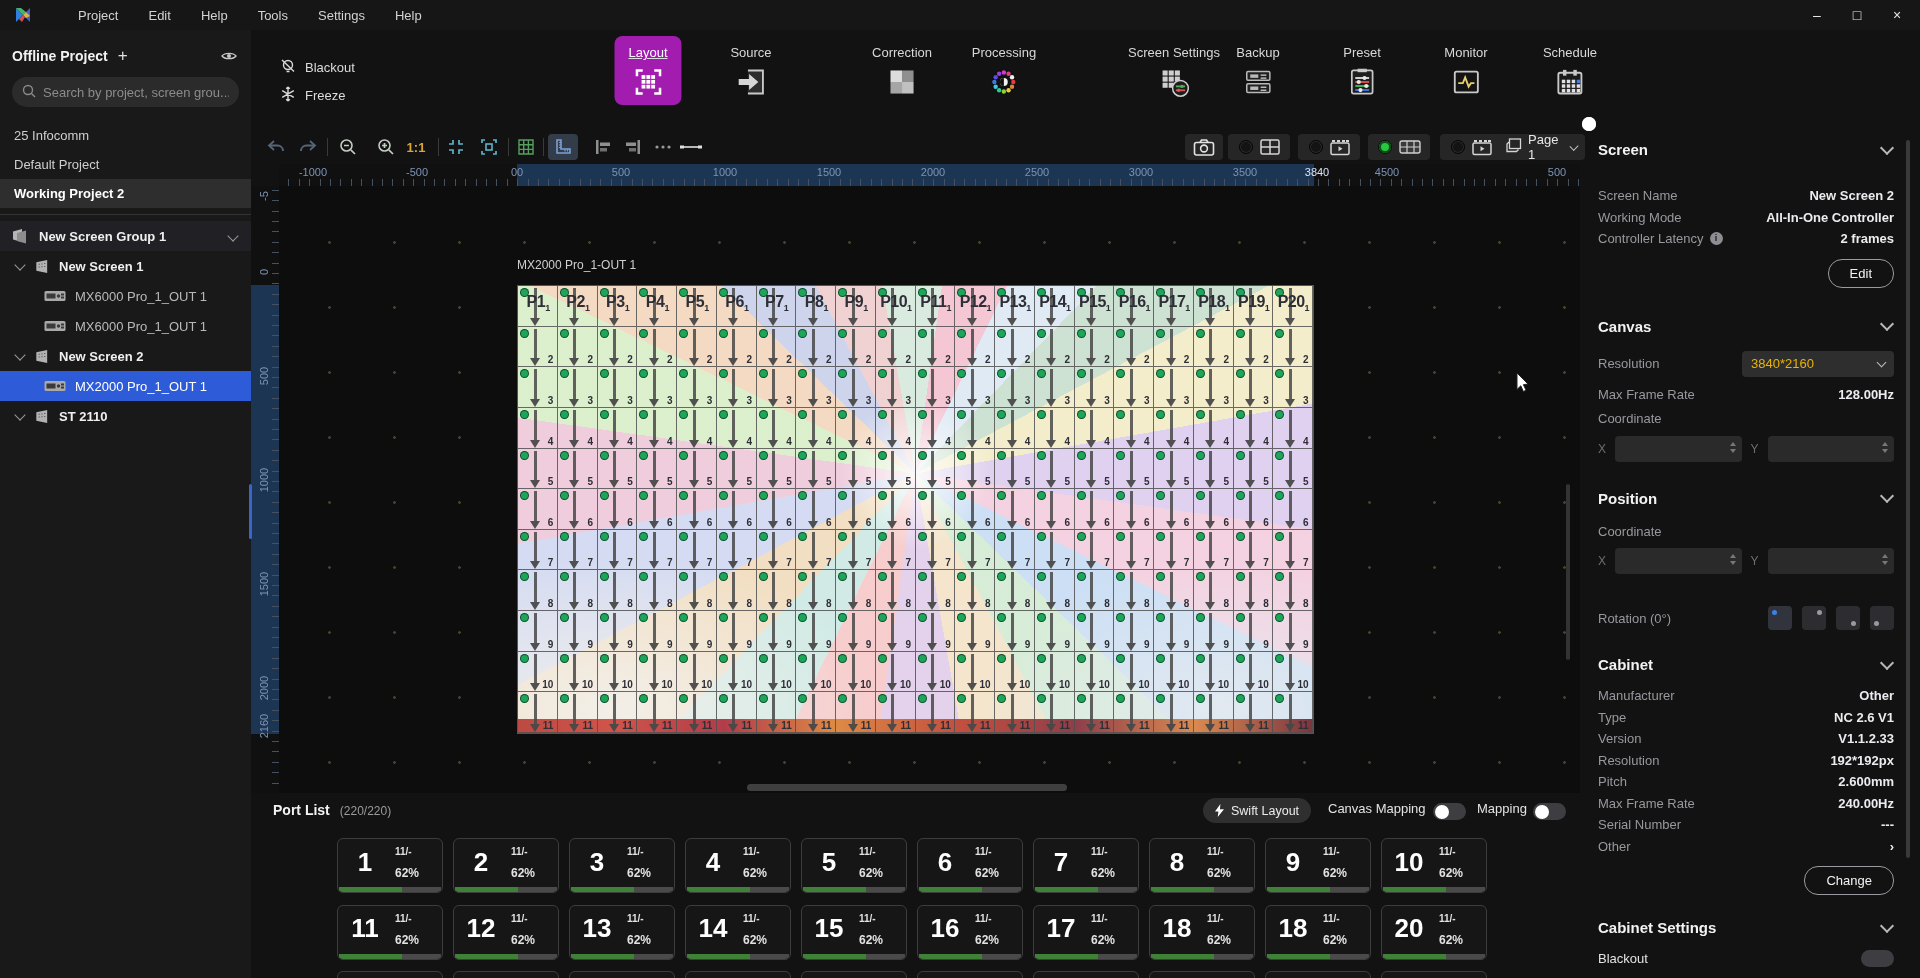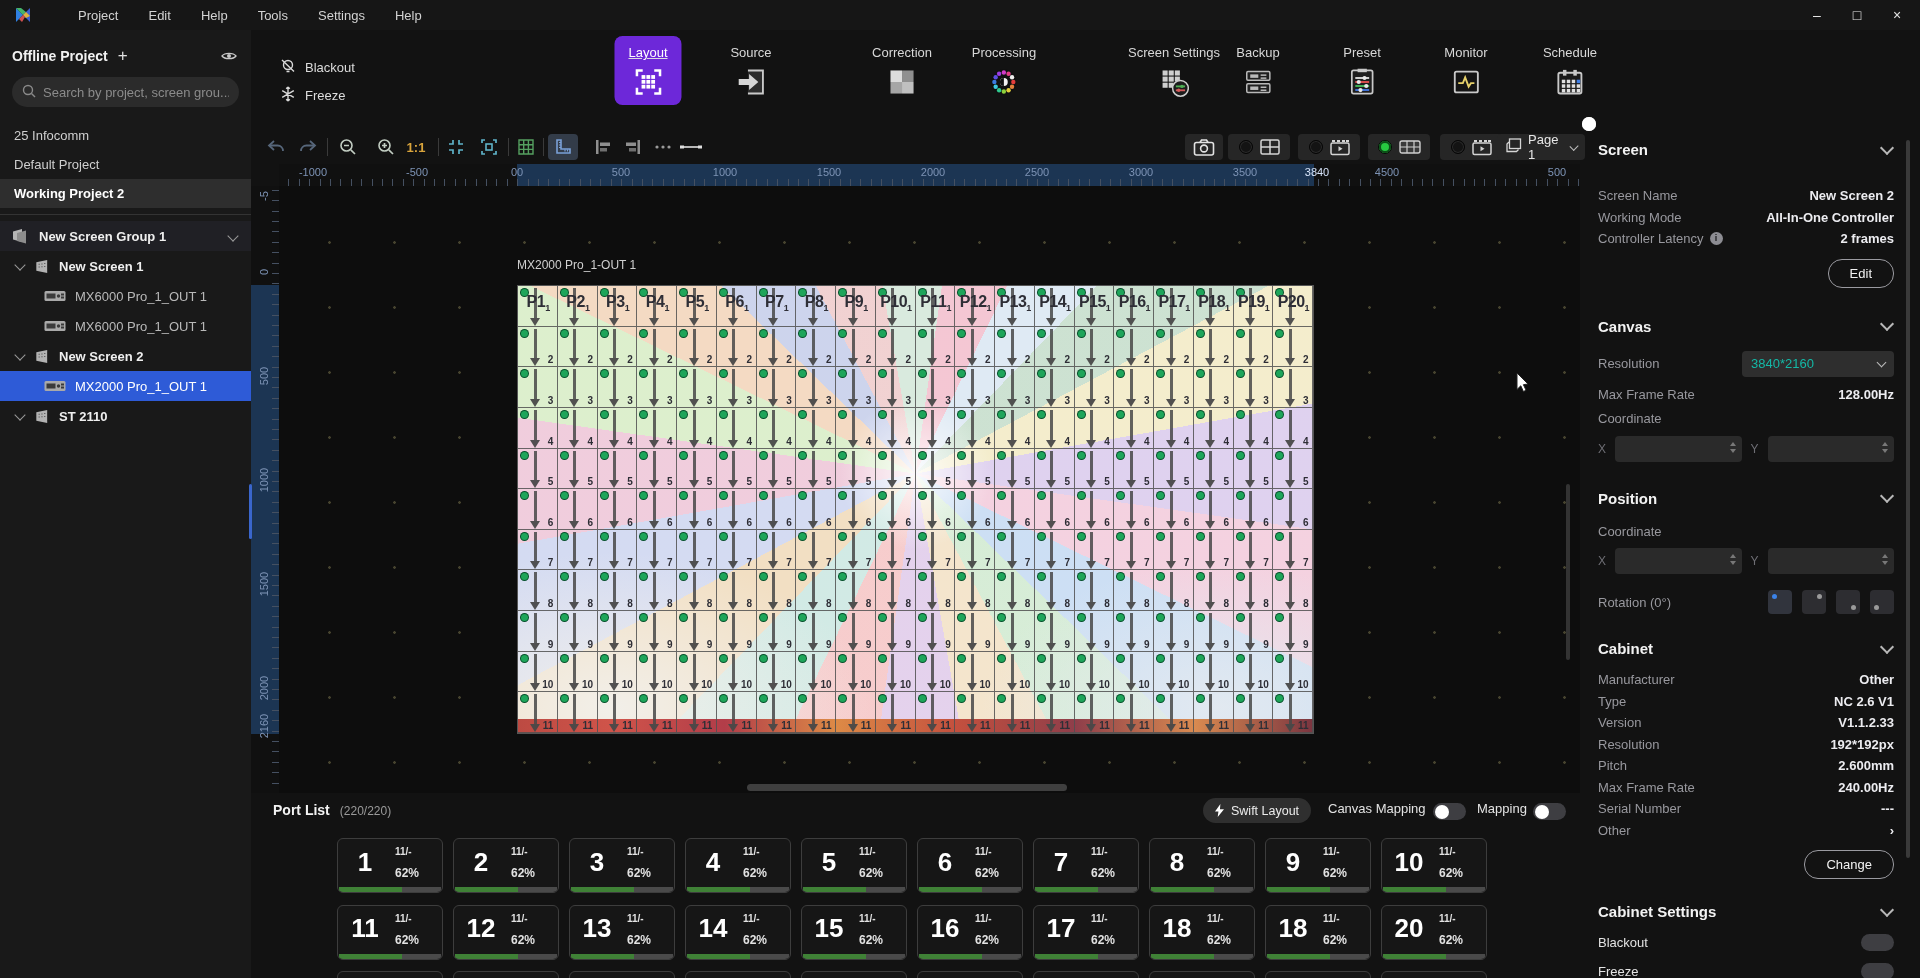--- a/index.html
+++ b/index.html
@@ -9,21 +9,21 @@
   #titlebar{position:absolute;left:0;top:0;right:0;height:30px;background:#161616;display:flex;align-items:center;}
   #logo{margin-left:14px;width:18px;height:18px;}
   #menus{display:flex;gap:30px;margin-left:46px;}
   .menu{color:#d2d2d2;font-size:13px;cursor:default;}
   #winctl{margin-left:auto;display:flex;gap:6px;margin-right:6px;}
   .wbtn{width:34px;height:26px;display:flex;align-items:center;justify-content:center;color:#e3e3e3;font-size:14px;}
   
   .tab{position:absolute;top:36px;transform:translateX(-50%);display:flex;flex-direction:column;align-items:center;
        gap:7px;padding:9px 14px 8px;border-radius:8px;white-space:nowrap;}
   .tab .tlabel{font-size:13px;color:#d8d8d8;}
-  .tab.active{background:#6d28d9;text-decoration:underline;}
+  .tab.active{background:#a21caf;text-decoration:underline;}
   .tab.active .tlabel{color:#fff;}
   .tab .ticon{width:30px;height:30px;display:flex;align-items:center;justify-content:center;}
   
   .qa{position:absolute;left:280px;display:flex;align-items:center;gap:9px;color:#dcdcdc;font-size:13px;}
   
   #sidebar{position:absolute;left:0;top:30px;width:251px;bottom:0;background:#191919;}
   #sb-head{display:flex;align-items:center;padding:18px 14px 0 12px;}
   #sb-title{font-weight:bold;font-size:14px;color:#f2f2f2;}
   #sb-plus{margin-left:10px;color:#e0e0e0;font-size:17px;line-height:14px;}
   #sb-eye{margin-left:auto;display:flex;}
@@ -130,29 +130,29 @@
   .kv{display:flex;font-size:13px;line-height:21.5px;}
   .kv .k{color:#98989e;display:flex;align-items:center;gap:6px;}
   .kv .v{margin-left:auto;color:#ececf0;font-weight:bold;}
   .info{width:13px;height:13px;border-radius:50%;background:#8d8d93;color:#19191c;font-size:9px;font-weight:bold;
         display:inline-flex;align-items:center;justify-content:center;}
   .info:after{content:"i";}
   .btnrow{display:flex;justify-content:flex-end;}
   .btn-pill{border:1px solid #9a9aa0;border-radius:14px;height:27px;padding:0 21px;display:flex;align-items:center;
             color:#f2f2f2;font-size:13px;background:transparent;}
   .dd{width:152px;height:26px;background:#2e2e2e;border-radius:4px;display:flex;align-items:center;
-      padding:0 9px;box-sizing:border-box;font-size:13px;color:#14b8a6;margin-left:auto;}
+      padding:0 9px;box-sizing:border-box;font-size:13px;color:#eab308;margin-left:auto;}
   .coord{display:flex;align-items:center;gap:9px;margin-top:6px;}
   .xy{color:#6e6e74;font-size:12px;}
   .inp{flex:1;height:26px;background:#2a2a2a;border-radius:4px;position:relative;}
   .sp{position:absolute;right:6px;top:6px;display:flex;flex-direction:column;gap:3px;}
   .sp i{width:0;height:0;border-left:3.5px solid transparent;border-right:3.5px solid transparent;display:block;}
   .sp .up{border-bottom:4px solid #787878;}
   .sp .dn{border-top:4px solid #787878;}
-  .rotrow{display:flex;align-items:center;margin-top:16px;justify-content:flex-end;}
+  .rotrow{display:flex;align-items:center;margin-top:32px;justify-content:flex-end;}
   .rot{width:24px;height:24px;background:#2d2d31;border-radius:4px;position:relative;margin-left:10px;}
   .rot .rd{position:absolute;width:5px;height:5px;border-radius:50%;background:#9a9a9a;}
   .rot.r0{background:#31343d;}
   .rot.r0 .rd{left:4px;top:4px;background:#3b82e8;}
   .rot.r90 .rd{right:4px;top:4px;}
   .rot.r180 .rd{right:4px;bottom:4px;}
   .rot.r270 .rd{left:4px;bottom:4px;}
   .trow{display:flex;align-items:center;font-size:13px;color:#e3e3e3;}
   .trow .toggle{position:static;margin-left:auto;flex:none;}
   #cursor{position:absolute;left:1516px;top:372px;z-index:50;}

